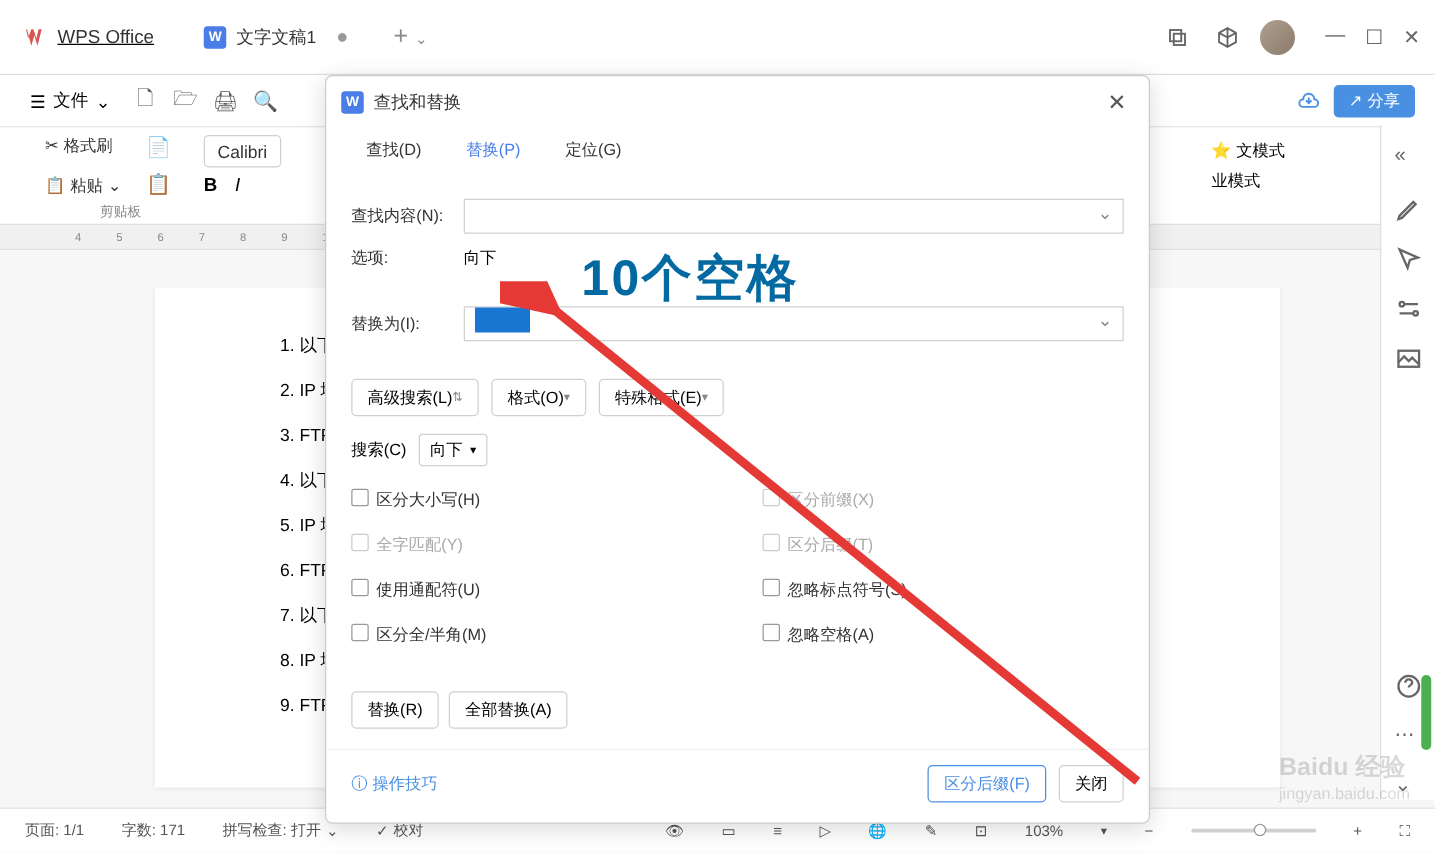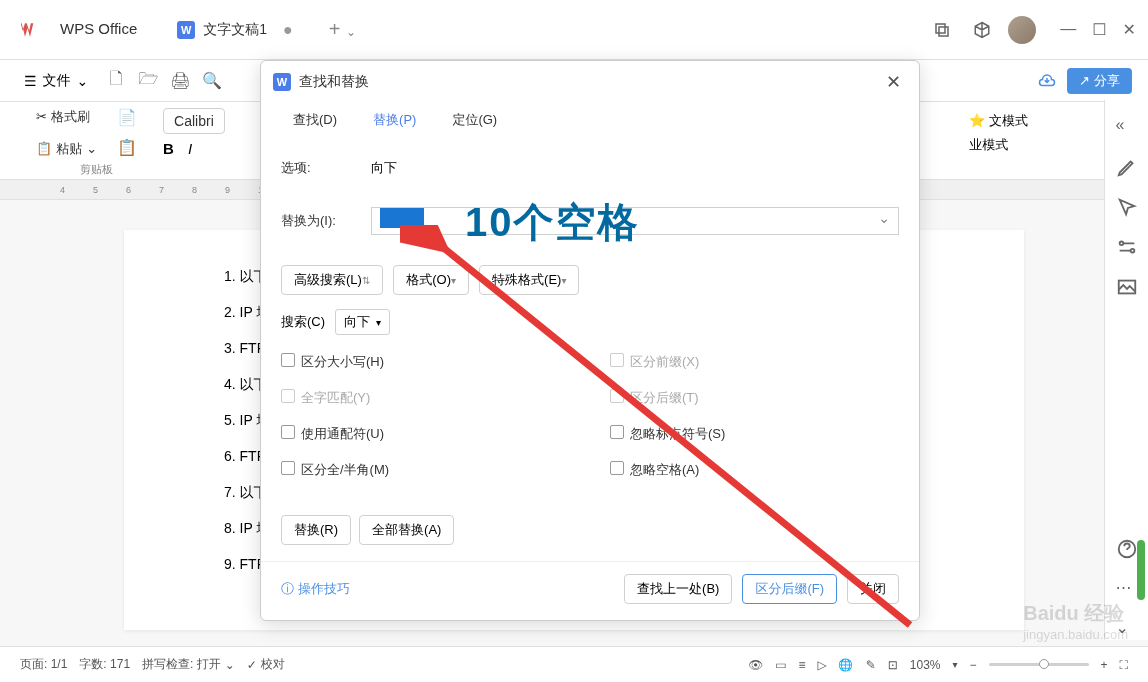--- a/index.html
+++ b/index.html
@@ -1,18 +1,18 @@
 <!DOCTYPE html>
 <html><head>
 <meta charset="utf-8">
 <style>
 * { margin: 0; padding: 0; box-sizing: border-box; font-family: "Microsoft YaHei", sans-serif; }
 body { width: 1148px; height: 682px; background: #f0f0f0; overflow: hidden; position: relative; }
 .titlebar { height: 60px; background: #fff; display: flex; align-items: center; padding: 0 12px; border-bottom: 1px solid #e0e0e0; }
-.app-logo { display: flex; gap: 20px; padding: 0 8px; }
+.app-logo { display: flex; align-items: center; gap: 6px; padding: 0 8px; text-decoration: underline; }
 .app-logo-icon { width: 20px; height: 20px; color: #d9534f; }
 .app-name { font-size: 15px; color: #333; }
 .tab-area { display: flex; align-items: center; margin-left: 16px; flex: 1; }
 .doc-tab { display: flex; align-items: center; gap: 8px; background: #fff; padding: 8px 16px; border-radius: 6px 6px 0 0; }
 .doc-tab .w-icon { width: 18px; height: 18px; background: #4a7de8; color: #fff; border-radius: 3px; display: flex; align-items: center; justify-content: center; font-size: 11px; font-weight: bold; }
 .doc-tab .title { font-size: 14px; color: #333; }
 .doc-tab .dirty { color: #999; font-size: 16px; margin-left: 8px; }
 .add-tab { margin-left: 12px; color: #888; font-size: 20px; padding: 4px 8px; }
 .titlebar-right { display: flex; align-items: center; gap: 12px; }
 .tb-btn { width: 28px; height: 28px; display: flex; align-items: center; justify-content: center; color: #666; border-radius: 4px; cursor: pointer; }
@@ -52,21 +52,21 @@
 .check-row { display: flex; align-items: flex-start; gap: 6px; font-size: 13px; color: #333; margin: 8px 0; }
 .check-row.disabled { color: #aaa; }
 .check-grid { display: grid; grid-template-columns: 1fr 1fr; gap: 2px 40px; }
 .dlg-footer { display: flex; justify-content: space-between; align-items: center; padding: 12px 20px 16px; }
 .dlg-footer-left { display: flex; gap: 8px; }
 .dlg-footer-right { display: flex; gap: 10px; align-items: center; }
 .tips { color: #4a90e2; font-size: 13px; display: flex; align-items: center; gap: 4px; }
 .primary-btn { border-color: #4a90e2; color: #4a90e2; }
 .annotation { position: absolute; left: 465px; top: 195px; font-size: 40px; font-weight: bold; color: #0369a1; z-index: 200; letter-spacing: 2px; }
 .arrow-svg { position: absolute; left: 400px; top: 225px; z-index: 199; pointer-events: none; }
-.statusbar { position: absolute; bottom: 0; left: 0; right: 0; height: 36px; background: #fff; border-top: 1px solid #e0e0e0; display: flex; align-items: center; padding: 0 20px; font-size: 12px; color: #555; gap: 12px; }
+.statusbar { position: absolute; bottom: 0; left: 0; right: 0; height: 36px; background: #fff; border-top: 1px solid #e0e0e0; display: flex; align-items: center; padding: 0 20px; font-size: 12px; color: #555; gap: 30px; }
 .sb-item { display: flex; align-items: center; gap: 4px; }
 .sb-spacer { flex: 1; }
 .zoom-slider { width: 100px; height: 3px; background: #d0d0d0; border-radius: 2px; position: relative; }
 .zoom-thumb { width: 10px; height: 10px; background: #fff; border: 1px solid #999; border-radius: 50%; position: absolute; left: 50%; top: -4px; }
 .sidebar-right { position: absolute; right: 0; top: 100px; width: 44px; background: #fff; border-left: 1px solid #e0e0e0; display: flex; flex-direction: column; align-items: center; gap: 18px; padding-top: 16px; z-index: 50; height: 540px;}
 .sidebar-right .sb-ico { width: 22px; height: 22px; color: #666; }
 .watermark { position: absolute; right: 20px; bottom: 40px; color: rgba(0,0,0,0.15); font-size: 13px; z-index: 300; }
 .watermark .logo-txt { font-size: 20px; font-weight: bold; }
 .green-pill { position: absolute; right: 3px; top: 540px; width: 8px; height: 60px; background: #4caf50; border-radius: 4px; z-index: 60;}
 .checkbox { width: 14px; height: 14px; border: 1px solid #999; border-radius: 2px; display: inline-block; flex-shrink: 0; }
@@ -226,20 +226,24 @@
     </div>
     <span class="dlg-close">✕</span>
   </div>
   <div class="dlg-tabs">
     <div class="dlg-tab">查找(D)</div>
     <div class="dlg-tab active">替换(P)</div>
     <div class="dlg-tab">定位(G)</div>
   </div>
   <div class="dlg-body">
     <div class="dlg-row">
+      <span class="dlg-label">查找内容(N):</span>
+      <div class="dlg-input combo"></div>
+    </div>
+    <div class="dlg-row">
       <span class="dlg-label">选项:</span>
       <span style="font-size:13px">向下</span>
     </div>
     <div class="dlg-row" style="margin-top:30px">
       <span class="dlg-label">替换为(I):</span>
       <div class="dlg-input combo"><span class="replace-highlight"></span></div>
     </div>
     <div class="dlg-btns-row" style="margin-top:30px">
       <div class="dlg-btn">
           <span>高级搜索(L)</span> 
@@ -298,21 +302,20 @@
   </div>
   <div class="dlg-footer">
     <div class="dlg-footer-left">
       <div class="dlg-btn">替换(R)</div>
       <div class="dlg-btn">全部替换(A)</div>
     </div>
   </div>
   <div class="dlg-footer" style="border-top:1px solid #eee">
     <div class="tips">ⓘ <span>操作技巧</span></div>
     <div class="dlg-footer-right">
-      <div class="dlg-btn">查找上一处(B)</div>
       <div class="dlg-btn primary-btn">区分后缀(F)</div>
       <div class="dlg-btn">关闭</div>
     </div>
   </div>
 </div>
 
 <div class="annotation">10个空格</div>
 <svg class="arrow-svg" width="540" height="420">
   <defs>
       <marker id="ah" markerWidth="12" markerHeight="12" refX="2" refY="6" orient="auto">

